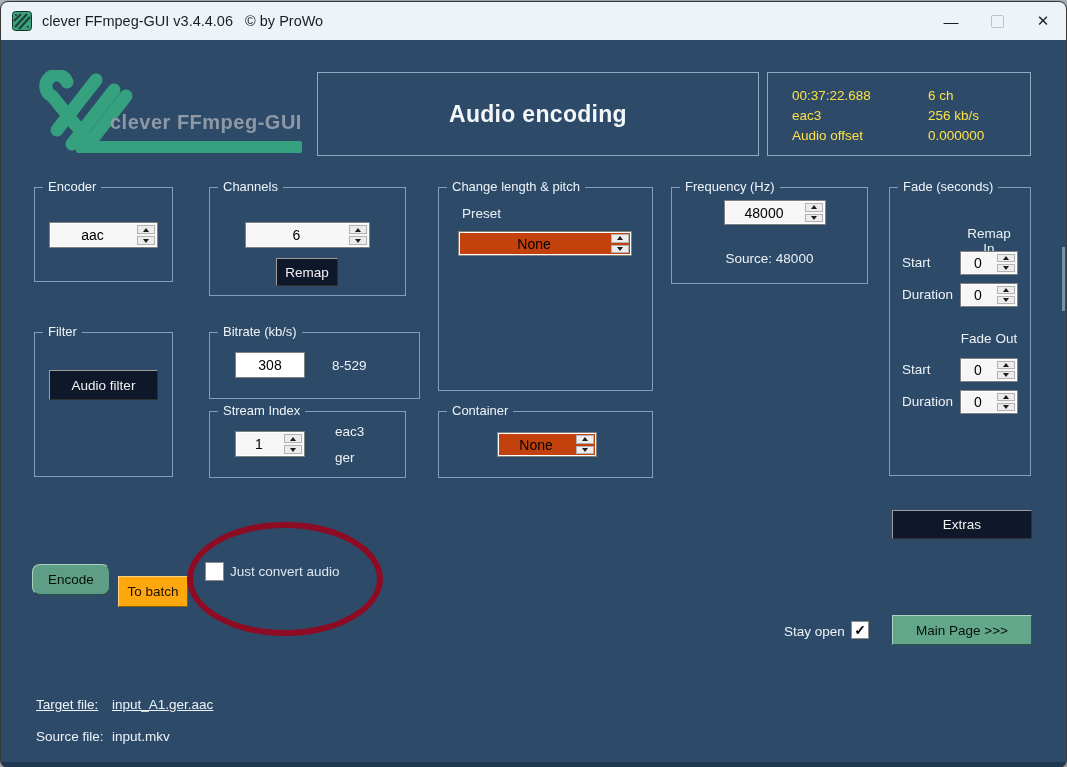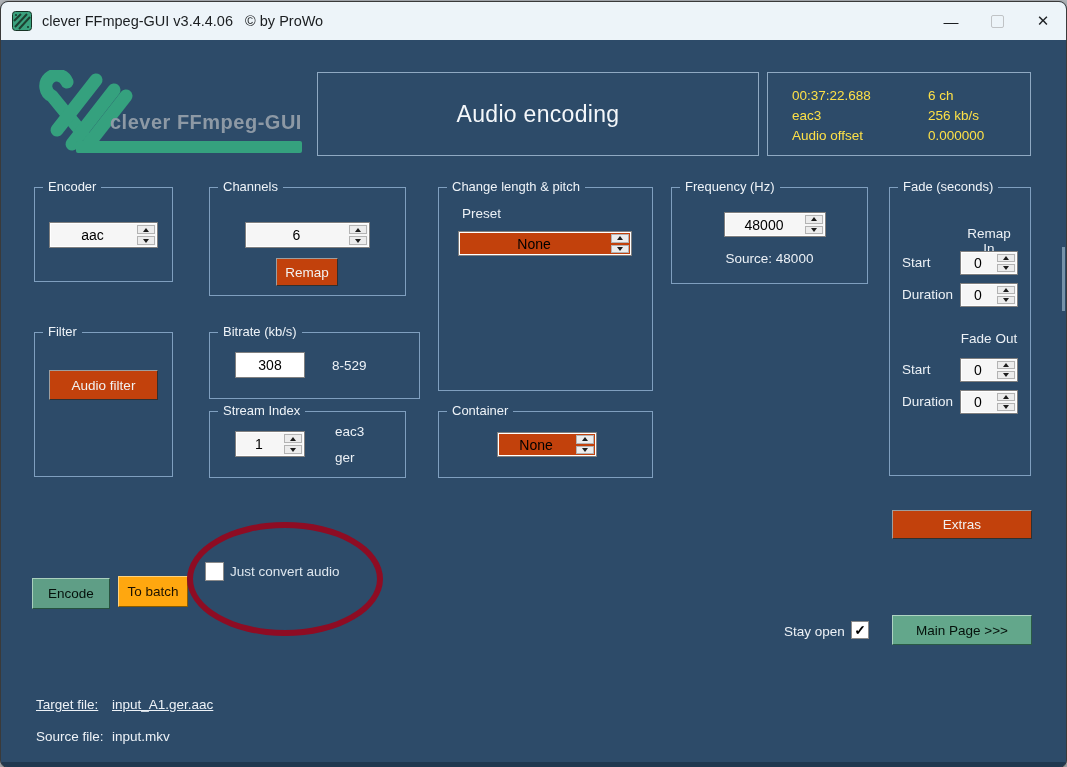--- a/index.html
+++ b/index.html
@@ -17,21 +17,21 @@
   .winbtn.max .sq{width:11px;height:11px;border:1.5px solid #c0c3c6;border-radius:2px;}
   
   .client{position:absolute;top:38px;left:0;right:0;bottom:0;background:#2d4b69;font-size:13.5px;color:#e9eef4;}
   .abs{position:absolute;}
   
   .brandtext{position:absolute;left:76px;top:41px;font-size:20px;font-weight:bold;color:#8d99a5;letter-spacing:.5px;}
   .brandbar{position:absolute;left:42px;top:71px;width:226px;height:12px;background:#35a17e;border-radius:2px;}
   
   .bigbox{position:absolute;border:1px solid #8fa9c2;}
   .pagetitle{display:flex;align-items:center;justify-content:center;height:100%;
-             font-size:23px;color:#f4f7fa;letter-spacing:.3px;}
+             font-size:23px;color:#f4f7fa;letter-spacing:.3px;font-weight:bold;}
   .infogrid{padding:13px 0 0 24px;line-height:20px;font-size:13.5px;color:#fde047;}
   .infogrid .row{display:flex;}
   .infogrid .l{width:136px;}
   
   .groupbox{position:absolute;border:1px solid #7f9fbf;}
   .gtitle{position:absolute;top:-9px;left:8px;background:#2d4b69;padding:0 5px;font-size:13px;color:#eef3f8;}
   .lbl{position:absolute;font-size:13.5px;color:#ecf1f6;}
   
   .spin{position:absolute;display:flex;background:#f6f6f6;border:1px solid #808080;
         box-shadow:inset 0 0 0 1px #ffffff;}
@@ -44,21 +44,21 @@
   .tri-up{width:0;height:0;border-left:3px solid transparent;border-right:3px solid transparent;
           border-bottom:4px solid #1c1c1c;}
   .tri-down{width:0;height:0;border-left:3px solid transparent;border-right:3px solid transparent;
             border-top:4px solid #1c1c1c;}
   
   .tinput{position:absolute;background:#fff;border:1px solid #808080;box-shadow:inset 0 0 0 1px #fff;
           display:flex;align-items:center;justify-content:center;font-size:14px;color:#000;}
   
   .btn{position:absolute;display:flex;align-items:center;justify-content:center;
        font-size:13.5px;border-style:solid;border-width:1px;cursor:default;}
-  .btn-gray{background:#c2410c;color:#f2f2f2;border-color:#9e9e9e #303030 #303030 #9e9e9e;}
+  .btn-gray{background:#0f172a;color:#f2f2f2;border-color:#9e9e9e #303030 #303030 #9e9e9e;}
   .btn-encode{background:#5f9e86;color:#05110b;border-color:#a9cfbd #27523f #27523f #a9cfbd;}
   .btn-main{background:#63a78b;color:#05110b;border-color:#aed3c2 #2a5a45 #2a5a45 #aed3c2;}
   .btn-orange{background:#ffa70f;color:#1b1100;border-color:#ffd27d #8a5c00 #8a5c00 #ffd27d;}
   
   .cb{position:absolute;background:#fff;border:1px solid #8a8a8a;box-shadow:inset 0 0 0 1px #fff;}
   .cb .mark{display:none;}
   .cb.checked .mark{display:flex;align-items:center;justify-content:center;width:100%;height:100%;
                     font-size:14px;font-weight:bold;color:#000;}
   
   .ellipse{position:absolute;border:6px solid #8e0c23;border-radius:50%;}
@@ -172,21 +172,21 @@
             </span>
           <span class="spin-btn">
               <span class="tri-down"></span>
             </span>
         </span>
       </div>
     </div>
 
     <div class="groupbox" style="left:670px;top:147px;width:195px;height:95px;">
       <span class="gtitle">Frequency (Hz)</span>
-      <div class="spin" style="left:52px;top:24px;width:100px;height:23px;text-align:center;">
+      <div class="spin" style="left:52px;top:12px;width:100px;height:23px;text-align:center;">
         <span class="spin-text">48000</span>
         <span class="spin-btns">
           <span class="spin-btn">
               <span class="tri-up"></span>
             </span>
           <span class="spin-btn">
               <span class="tri-down"></span>
             </span>
         </span>
       </div>
@@ -290,21 +290,21 @@
             </span>
           <span class="spin-btn">
               <span class="tri-down"></span>
             </span>
         </span>
       </div>
     </div>
 
     <div class="btn btn-gray" style="left:891px;top:470px;width:138px;height:27px;">Extras</div>
 
-    <div class="btn btn-encode" style="left:31px;top:538px;width:76px;height:29px;">Encode</div>
+    <div class="btn btn-encode" style="left:31px;top:524px;width:76px;height:29px;border-radius:8px;">Encode</div>
     <div class="btn btn-orange" style="left:117px;top:536px;width:68px;height:29px;">To batch</div>
 
     <div class="cb" style="left:204px;top:522px;width:17px;height:17px;"></div>
     <span class="lbl" style="left:229px;top:524px;color:#dde6ee;">Just convert audio</span>
 
     <div class="ellipse" style="left:186px;top:482px;width:184px;height:102px;"></div>
 
     <span class="lbl" style="left:783px;top:584px;">Stay open</span>
     <div class="cb checked" style="left:850px;top:581px;width:16px;height:16px;">
         <span class="mark">✓</span>

